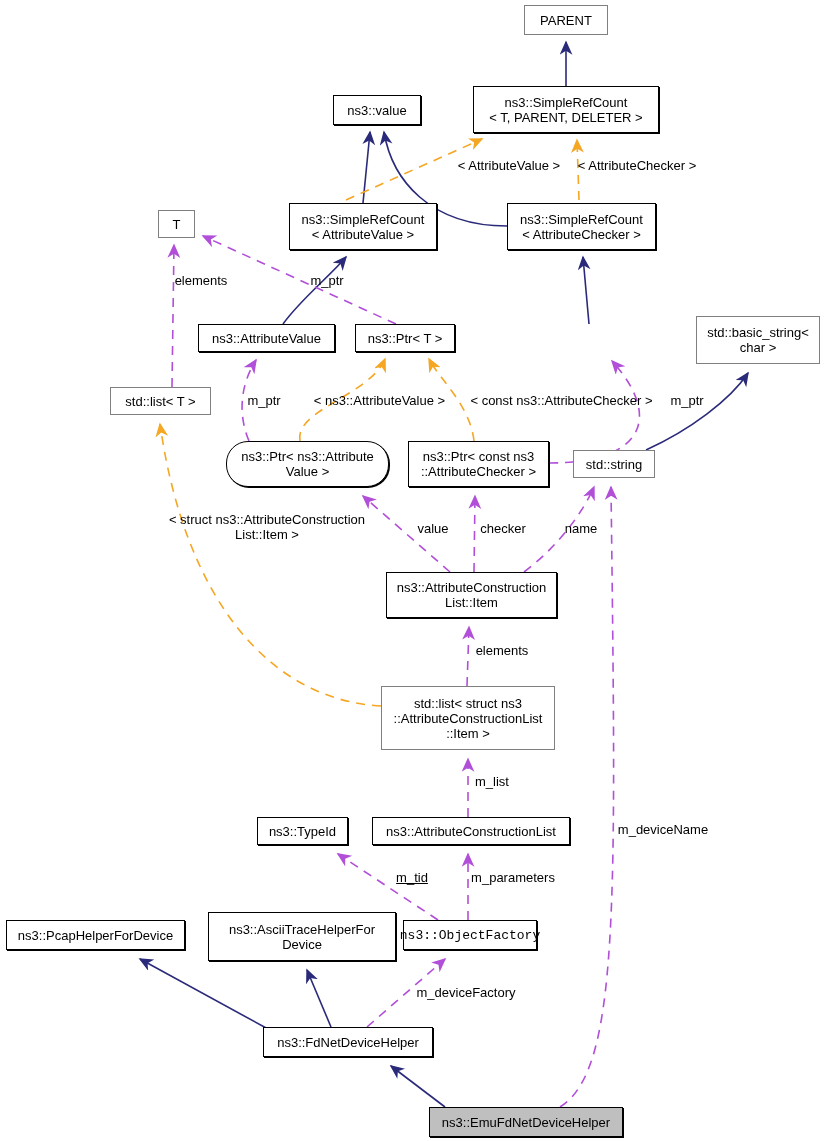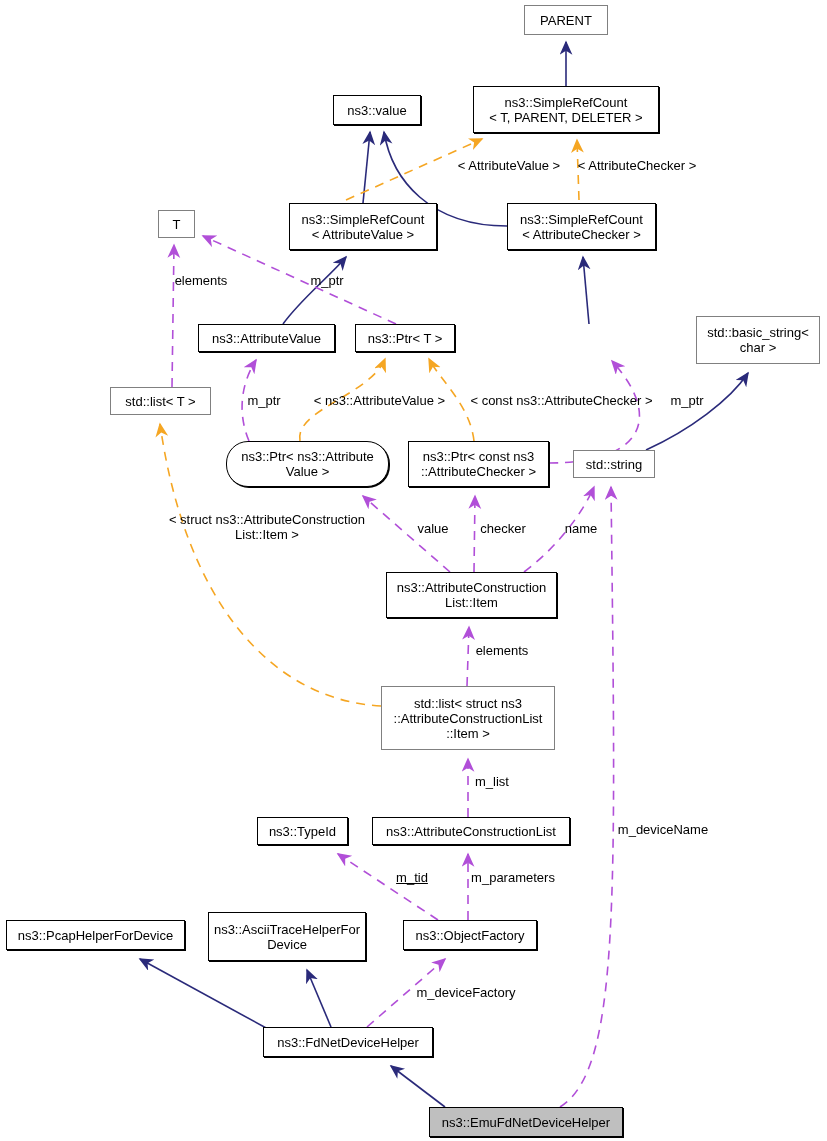--- a/index.html
+++ b/index.html
@@ -153,23 +153,23 @@
 ::AttributeChecker &gt;</div>
   <div class="node light" style="left:573px;top:450px;width:82px;height:28px;">std::string</div>
   <div class="node solid" style="left:386px;top:572px;width:171px;height:46px;">ns3::AttributeConstruction
 List::Item</div>
   <div class="node light" style="left:381px;top:686px;width:174px;height:64px;">std::list&lt; struct ns3
 ::AttributeConstructionList
 ::Item &gt;</div>
   <div class="node solid" style="left:257px;top:817px;width:91px;height:28px;">ns3::TypeId</div>
   <div class="node solid" style="left:372px;top:817px;width:198px;height:28px;">ns3::AttributeConstructionList</div>
   <div class="node solid" style="left:6px;top:920px;width:179px;height:30px;">ns3::PcapHelperForDevice</div>
-  <div class="node solid" style="left:208px;top:912px;width:158px;height:49px;">ns3::AsciiTraceHelperFor
+  <div class="node solid" style="left:208px;top:912px;width:188px;height:49px;">ns3::AsciiTraceHelperFor
 Device</div>
-  <div class="node solid" style="left:403px;top:920px;width:134px;height:30px;">ns3::ObjectFactory</div>
+  <div class="node solid" style="left:403px;top:920px;width:134px;height:30px;font-family:Liberation Mono, monospace;">ns3::ObjectFactory</div>
   <div class="node solid" style="left:263px;top:1027px;width:170px;height:30px;">ns3::FdNetDeviceHelper</div>
   <div class="node highlight" style="left:429px;top:1107px;width:194px;height:30px;">ns3::EmuFdNetDeviceHelper</div>
 
   <div class="edge-label" style="left:453px;top:158px;width:112px;">&lt; AttributeValue &gt;</div>
   <div class="edge-label" style="left:573px;top:158px;width:128px;">&lt; AttributeChecker &gt;</div>
   <div class="edge-label" style="left:170px;top:273px;width:62px;">elements</div>
   <div class="edge-label" style="left:306px;top:273px;width:42px;">m_ptr</div>
   <div class="edge-label" style="left:243px;top:393px;width:42px;">m_ptr</div>
   <div class="edge-label" style="left:311px;top:393px;width:137px;">&lt; ns3::AttributeValue &gt;</div>
   <div class="edge-label" style="left:466px;top:393px;width:191px;">&lt; const ns3::AttributeChecker &gt;</div>

